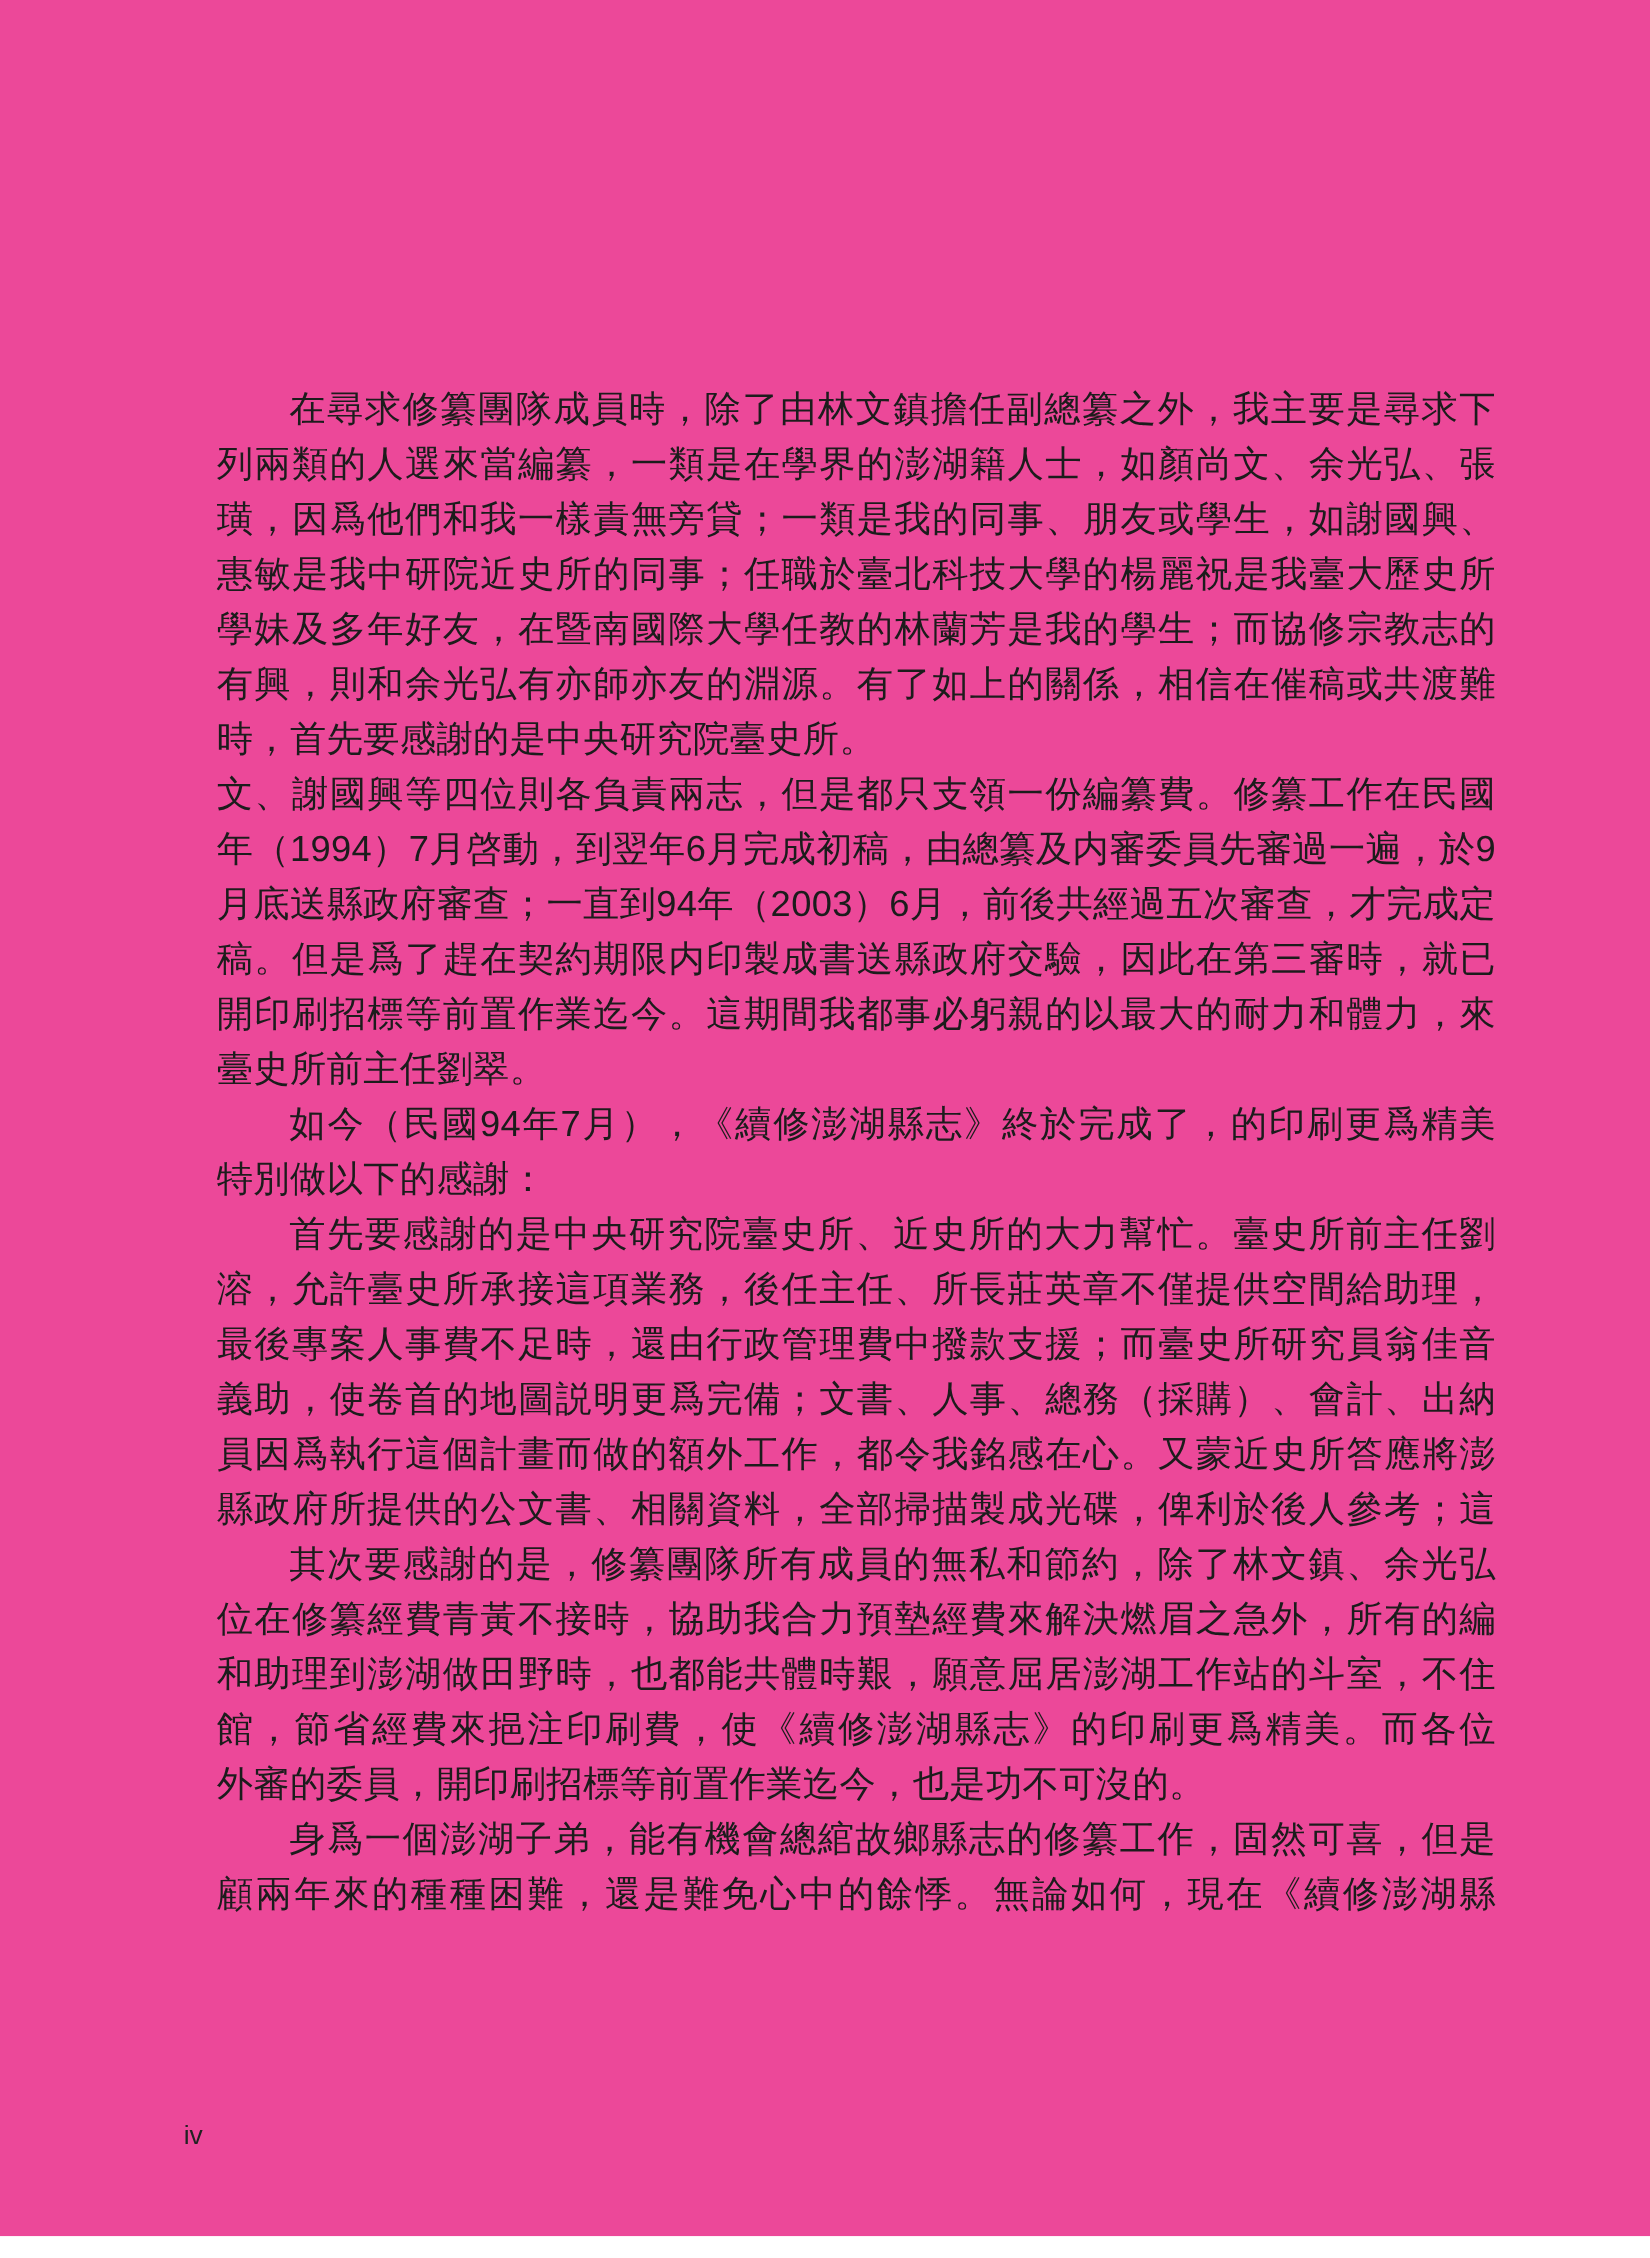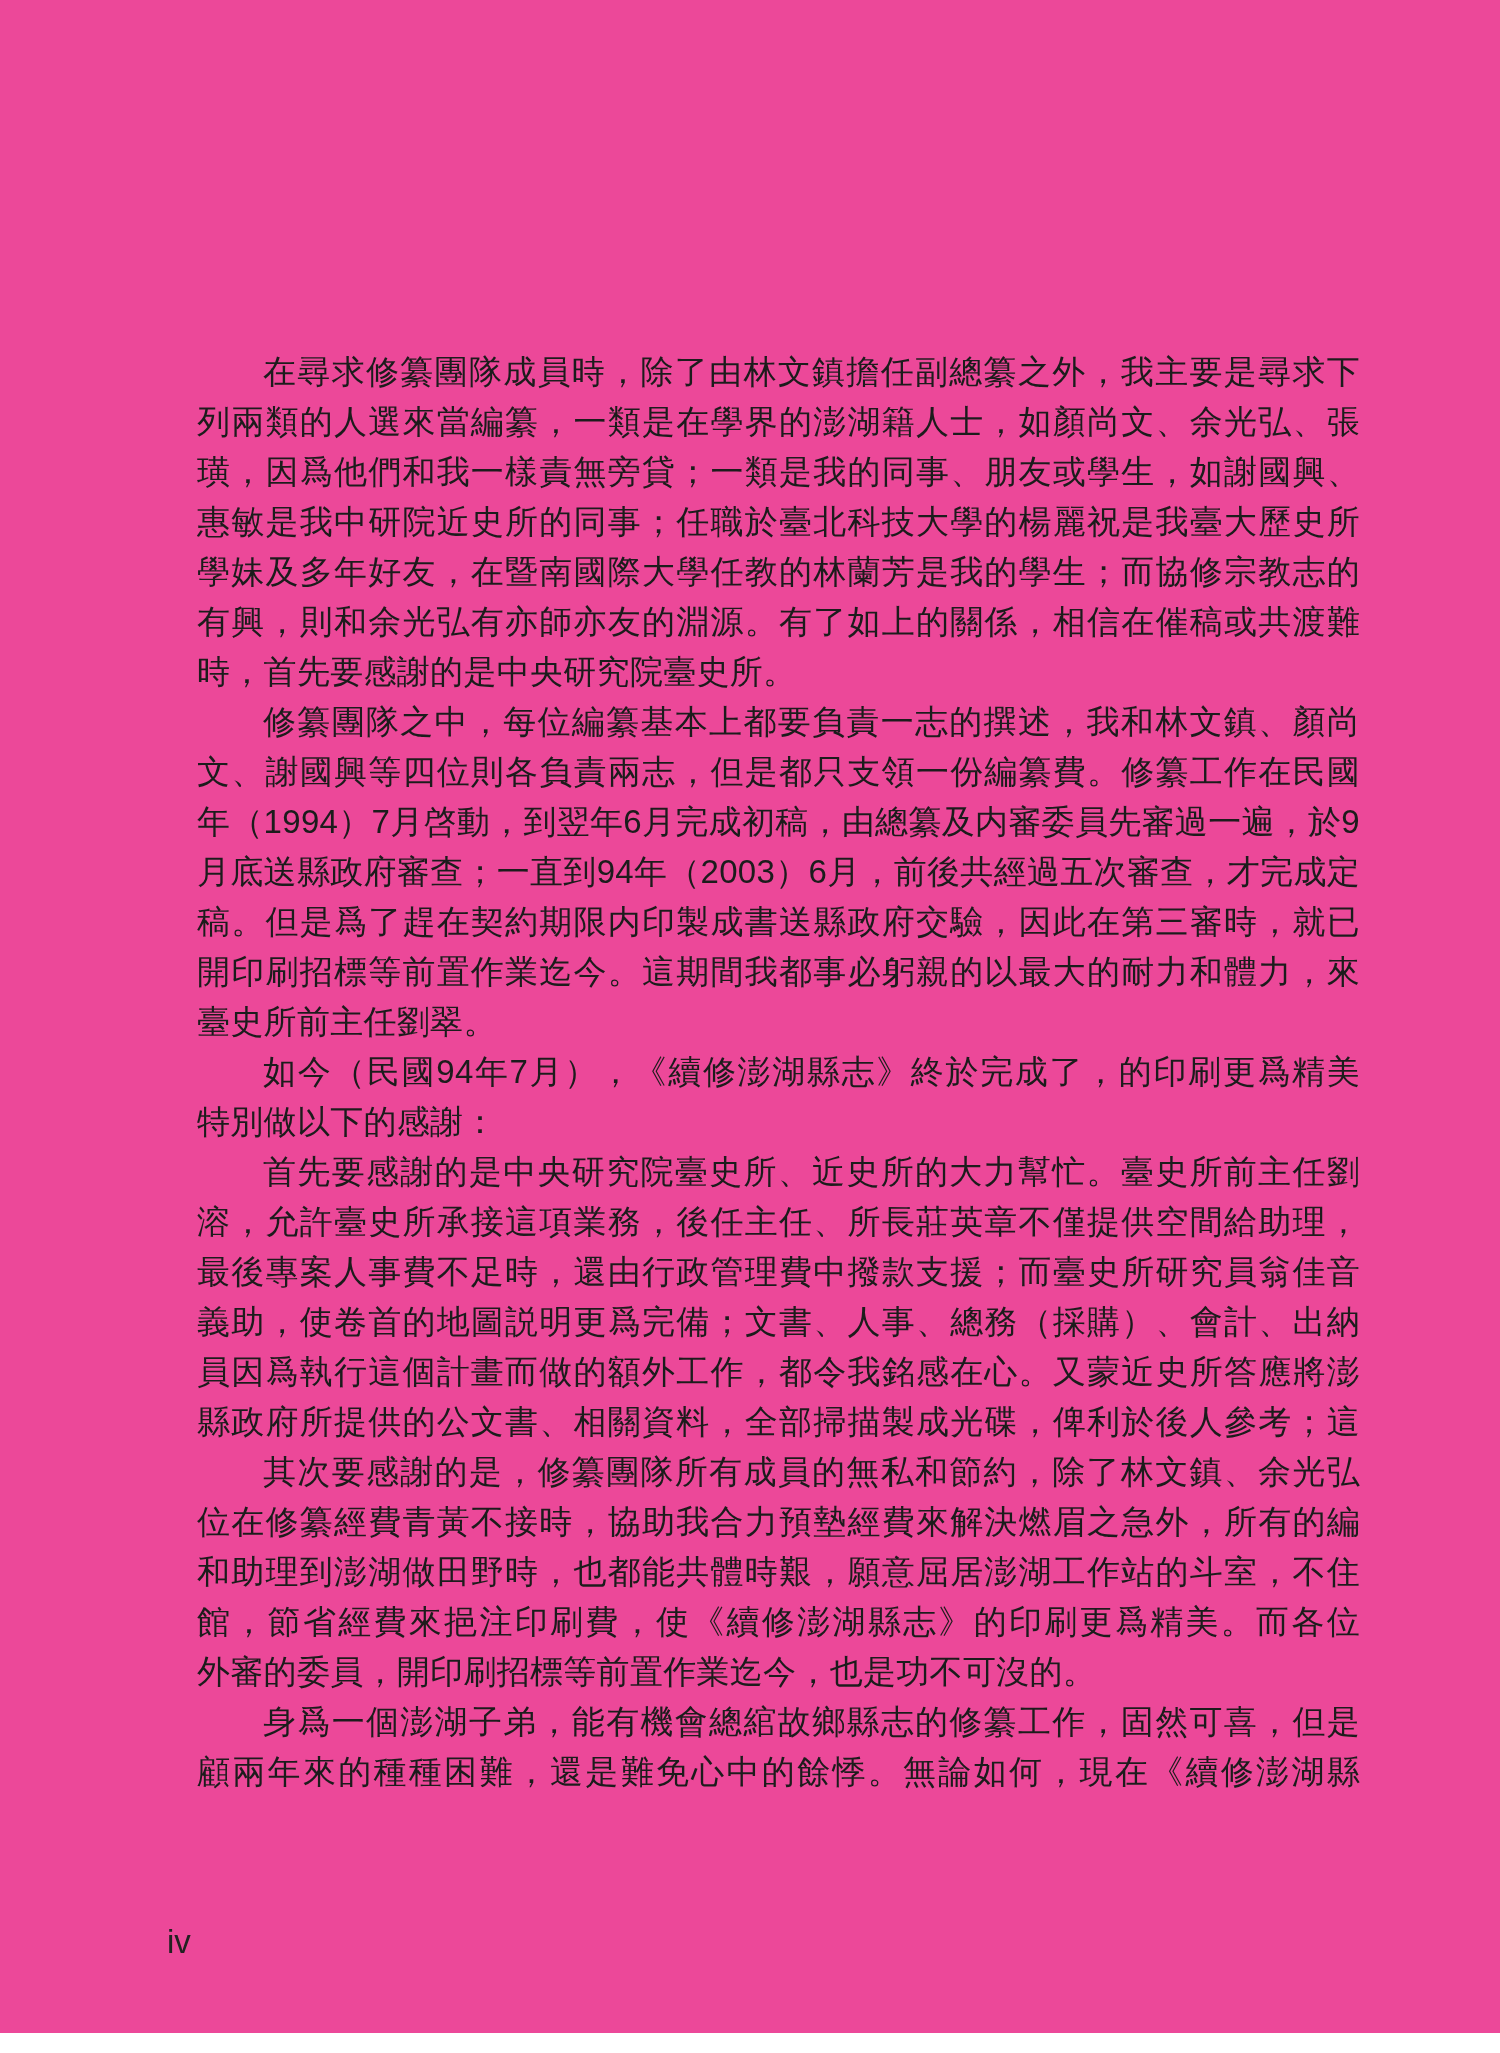--- a/index.html
+++ b/index.html
@@ -35,38 +35,37 @@
   .line.indent {
     padding-left: 66px;
   }
   .line.para-end {
     text-align-last: left;
   }
   .page-number {
     position: absolute;
     left: 167px;
     top: 1922px;
-    font-size: 33px;
+    font-size: 24px;
     line-height: 40px;
     color: #222222;
   }
 </style>
 </head>
 <body>
 
 <div class="page">
   <div class="text-block">
       <div class="line indent">在尋求修纂團隊成員時，除了由林文鎮擔任副總纂之外，我主要是尋求下</div>
       <div class="line">列兩類的人選來當編纂，一類是在學界的澎湖籍人士，如顏尚文、余光弘、張玉</div>
       <div class="line">璜，因爲他們和我一樣責無旁貸；一類是我的同事、朋友或學生，如謝國興、賴</div>
       <div class="line">惠敏是我中研院近史所的同事；任職於臺北科技大學的楊麗祝是我臺大歷史所的</div>
       <div class="line">學妹及多年好友，在暨南國際大學任教的林蘭芳是我的學生；而協修宗教志的黃</div>
       <div class="line">有興，則和余光弘有亦師亦友的淵源。有了如上的關係，相信在催稿或共渡難關</div>
       <div class="line para-end">時，首先要感謝的是中央研究院臺史所。</div>
-      <div class="line indent">修纂團隊之中，每位編纂基本上都要負責一志的撰述，我和林文鎮、顏尚</div>
       <div class="line">文、謝國興等四位則各負責兩志，但是都只支領一份編纂費。修纂工作在民國92</div>
       <div class="line">年（1994）7月啓動，到翌年6月完成初稿，由總纂及内審委員先審過一遍，於9</div>
       <div class="line">月底送縣政府審查；一直到94年（2003）6月，前後共經過五次審查，才完成定</div>
       <div class="line">稿。但是爲了趕在契約期限内印製成書送縣政府交驗，因此在第三審時，就已展</div>
       <div class="line">開印刷招標等前置作業迄今。這期間我都事必躬親的以最大的耐力和體力，來克</div>
       <div class="line para-end">臺史所前主任劉翠。</div>
       <div class="line indent">如今（民國94年7月），《續修澎湖縣志》終於完成了，的印刷更爲精美</div>
       <div class="line para-end">特別做以下的感謝：</div>
       <div class="line indent">首先要感謝的是中央研究院臺史所、近史所的大力幫忙。臺史所前主任劉翠</div>
       <div class="line">溶，允許臺史所承接這項業務，後任主任、所長莊英章不僅提供空間給助理，在</div>

